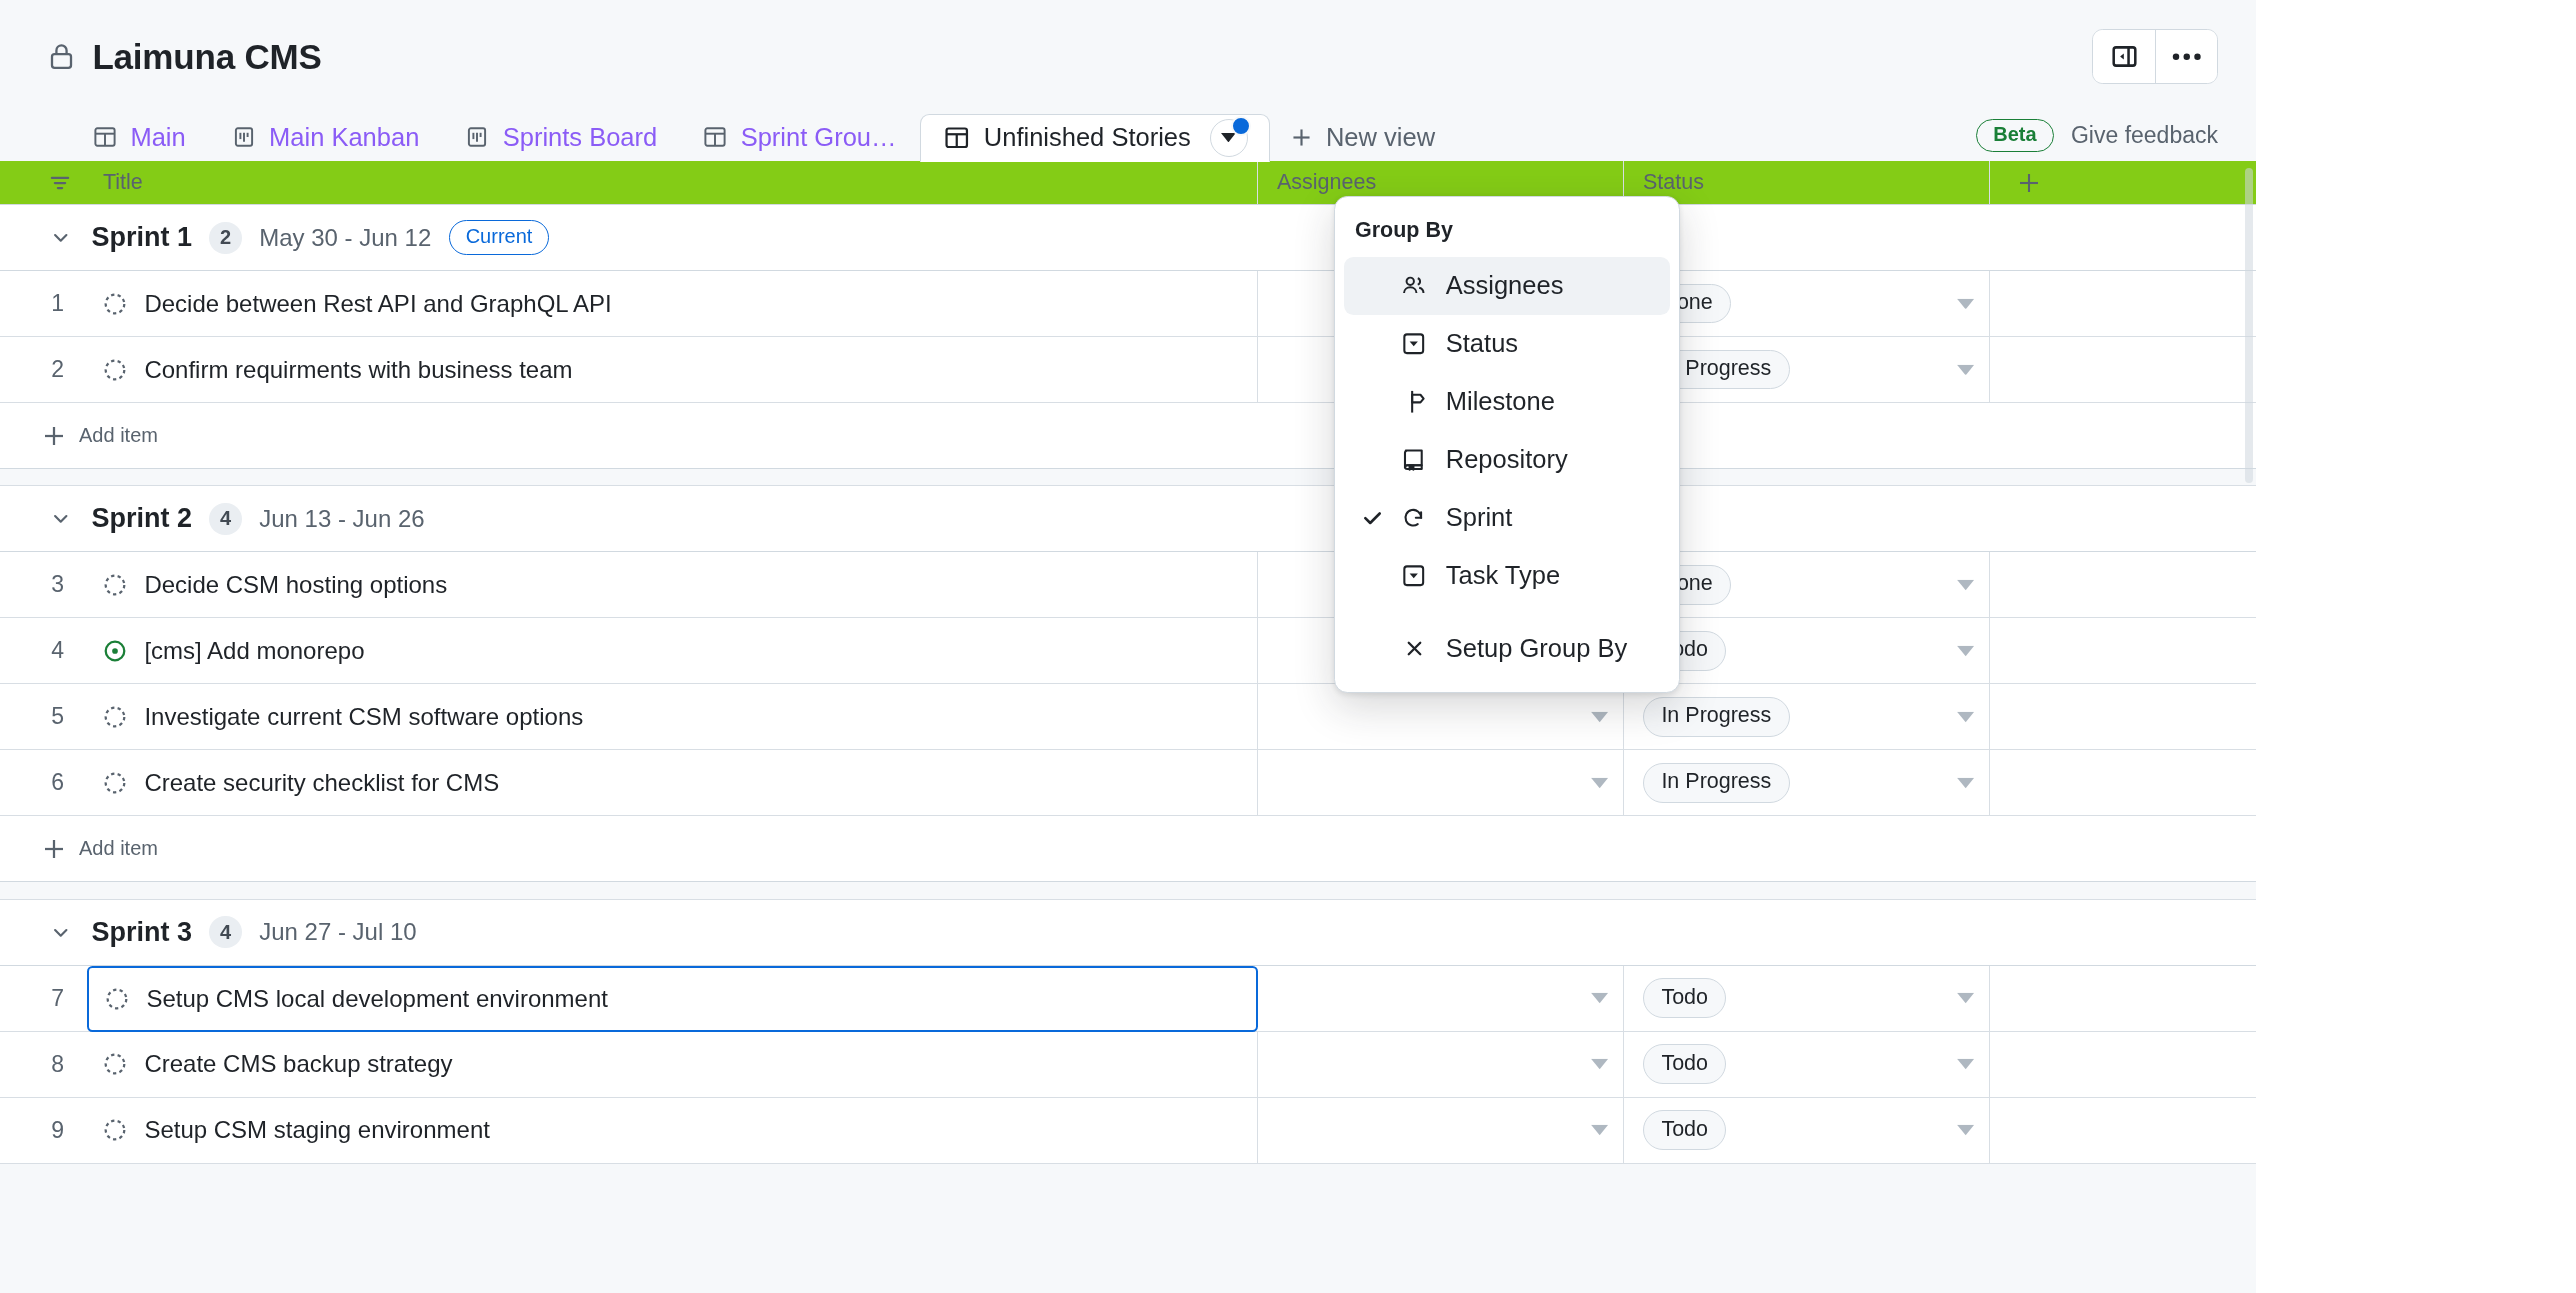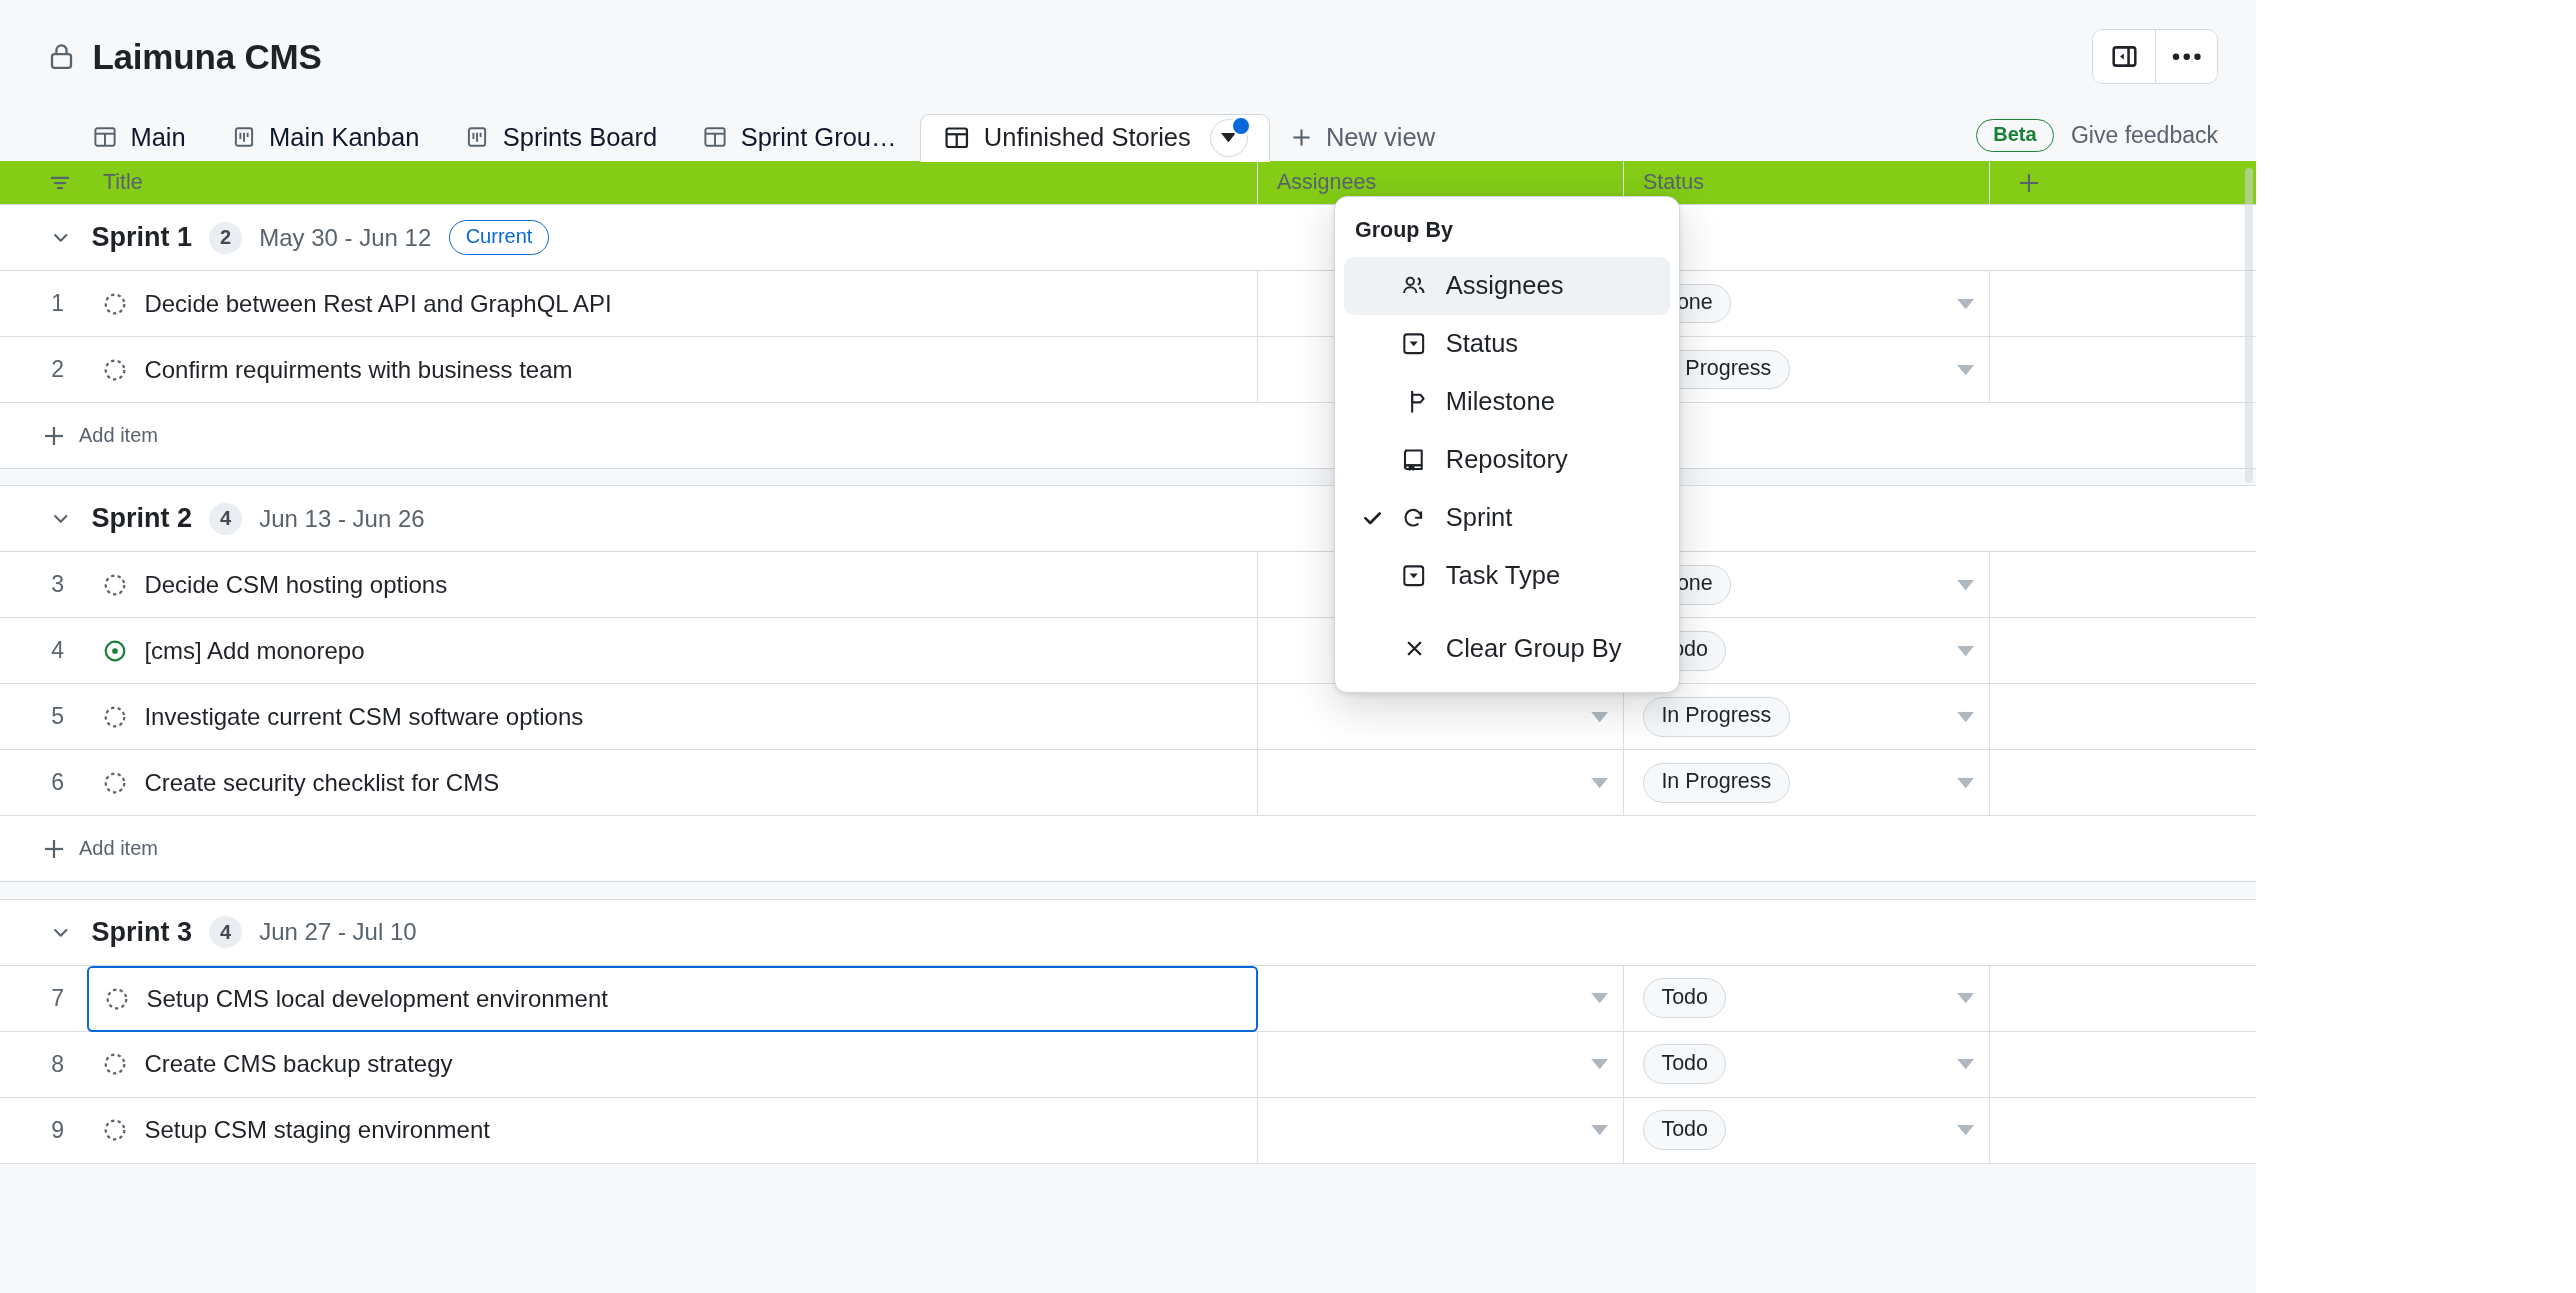--- a/index.html
+++ b/index.html
@@ -36,21 +36,21 @@
   
   .tabsrow {
     height: 48px; background:#f6f8fa;
     display: flex; align-items: flex-end; padding: 0 38px 0 70px;
     position: relative;
   }
   .tabs { display: flex; align-items: flex-end; gap: 0; height: 48px; }
   .tab {
     display: flex; align-items: center; gap: 13.4px;
     padding: 0 23px; height: 48px;
-    font-size: 25.5px; color: #0f172a; cursor: pointer; white-space: nowrap;
+    font-size: 25.5px; color: #8b5cf6; cursor: pointer; white-space: nowrap;
   }
   .tab .tab-ico { display:flex; align-items:center; }
   .tab.active {
     background: #ffffff; color: #1f2328; font-weight: 400;
     border: 0.7px solid #d1d9e0; border-bottom: 0.7px solid #ffffff;
     border-radius: 9.4px 9.4px 0 0;
     margin-bottom: -0.7px; padding: 0 21px 0 23px; gap: 14.8px;
     position: relative; z-index: 6;
   }
   .tab-caret-btn {
@@ -707,20 +707,20 @@
         </div>
         <div class="menu-sep"></div>
         <div class="mi">
           <span class="mcheck"></span>
           <span class="mico">
             <svg width="23" height="23" viewBox="0 0 16 16" stroke="#1f2328" stroke-width="1.6" stroke-linecap="round">
               <line x1="4" y1="4" x2="12" y2="12"></line>
               <line x1="12" y1="4" x2="4" y2="12"></line>
             </svg>
           </span>
-          <span class="mlabel">Clear Group By</span>
+          <span class="mlabel">Setup Group By</span>
         </div>
       </div>
   </div>
 
   <div class="scrollbar-v"></div>
 </div>
 
 
 </body></html>

